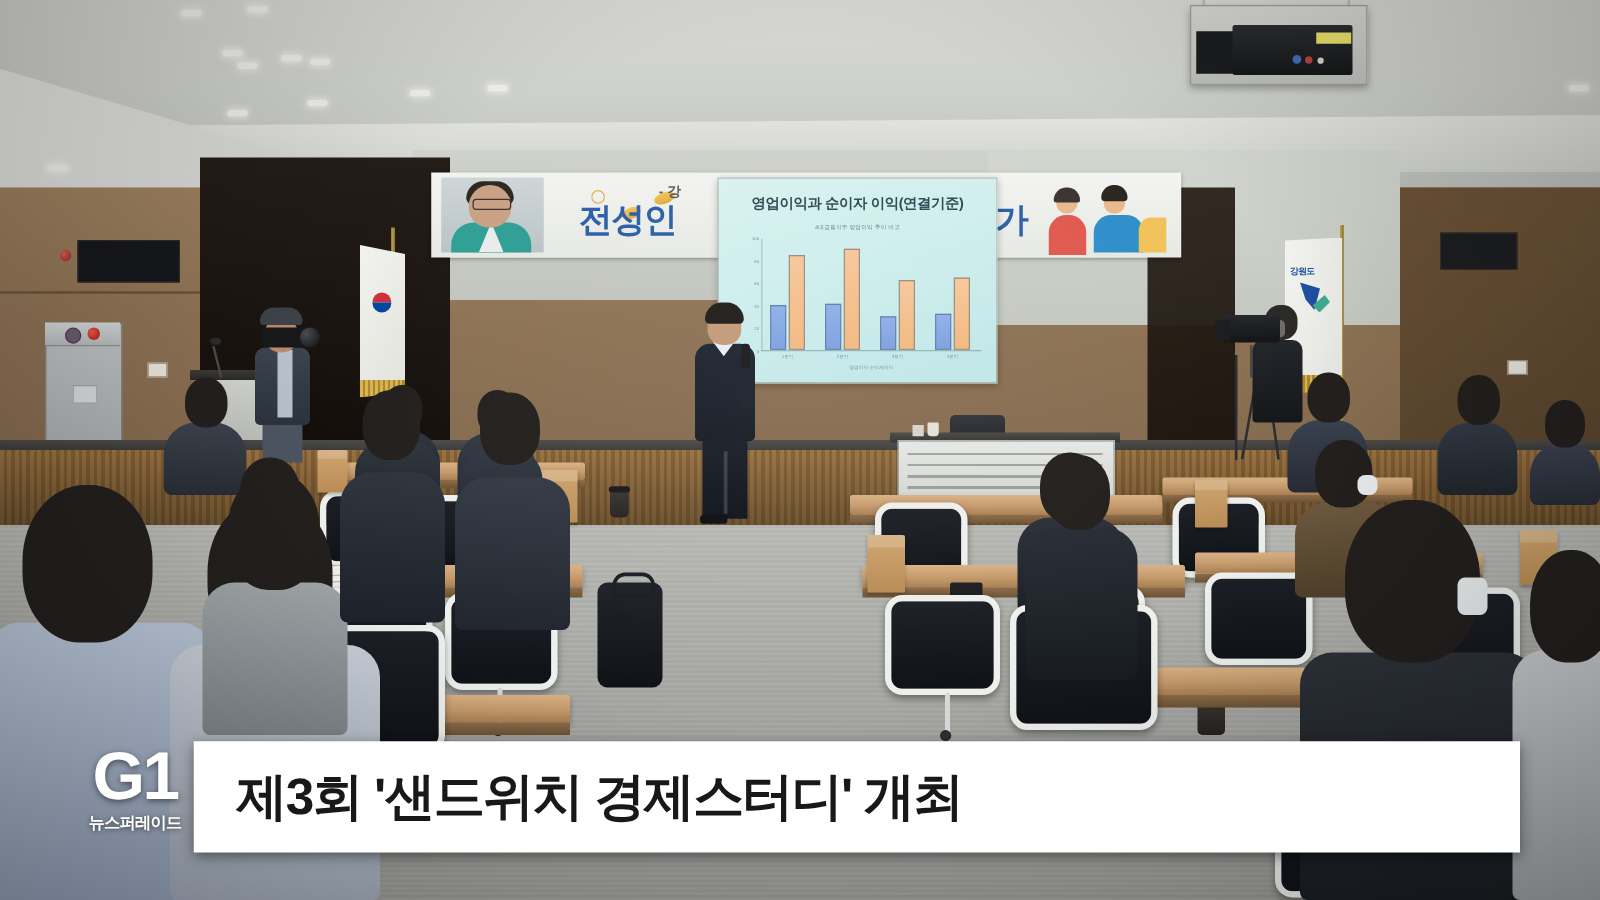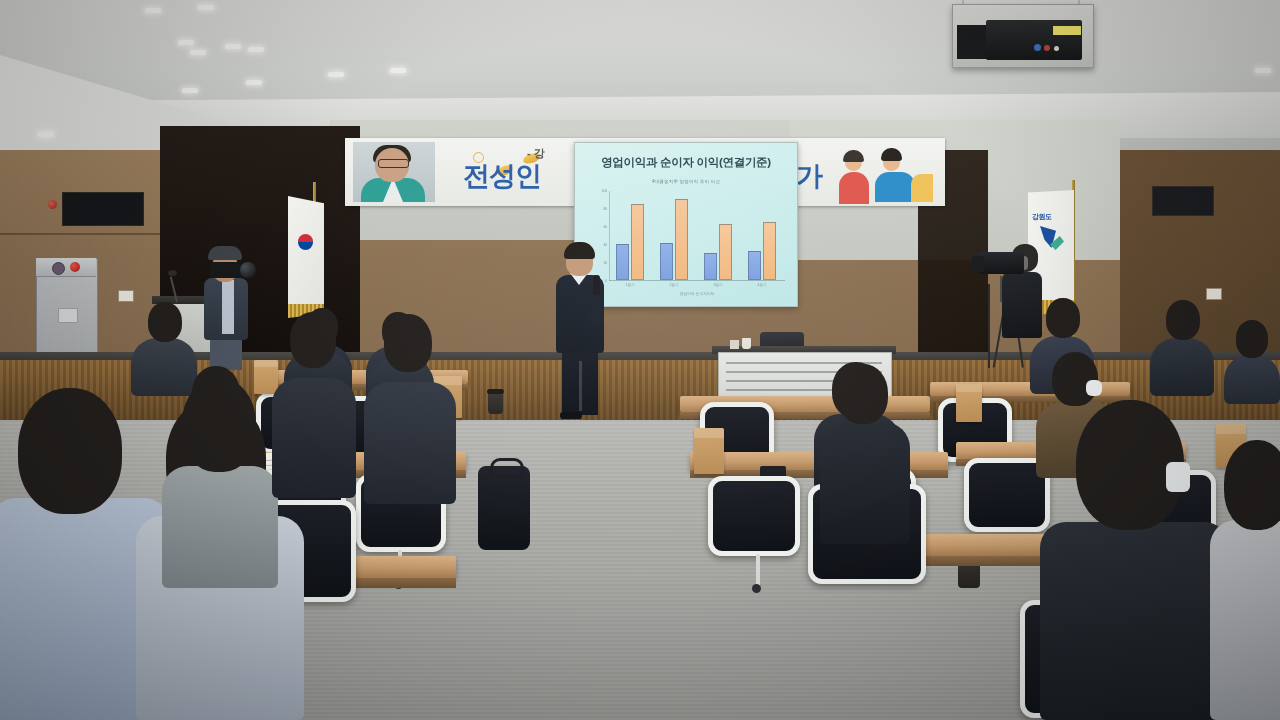--- a/index.html
+++ b/index.html
@@ -928,15 +928,22 @@
   <div class="person" style="left:820px;top:364px;width:90px;height:180px">
     <div class="p-body" style="left:0;top:58px;width:90px;height:122px;background:linear-gradient(180deg,#282d35,#181c22)"></div>
     <div class="p-head" style="left:18px;top:0;width:50px;height:60px"></div>
   </div>
 
   <div class="layer" style="left:478px;top:466px;width:52px;height:84px;background:linear-gradient(180deg,#1e2228,#0f1317);border-radius:8px"></div>
   <div class="layer" style="left:490px;top:458px;width:28px;height:14px;border:3px solid #1a1e24;border-radius:10px 10px 0 0;background:none"></div>
 
   <div class="layer" id="grade"></div>
 
-
+  <div id="logo">
+    <div id="logo-mark">G1</div>
+    <div id="logo-sub">뉴스퍼레이드</div>
+  </div>
+
+  <div id="title-banner">
+    <div id="title-text">제3회 '샌드위치 경제스터디' 개최</div>
+  </div>
 
 </div>
 
 </body></html>

